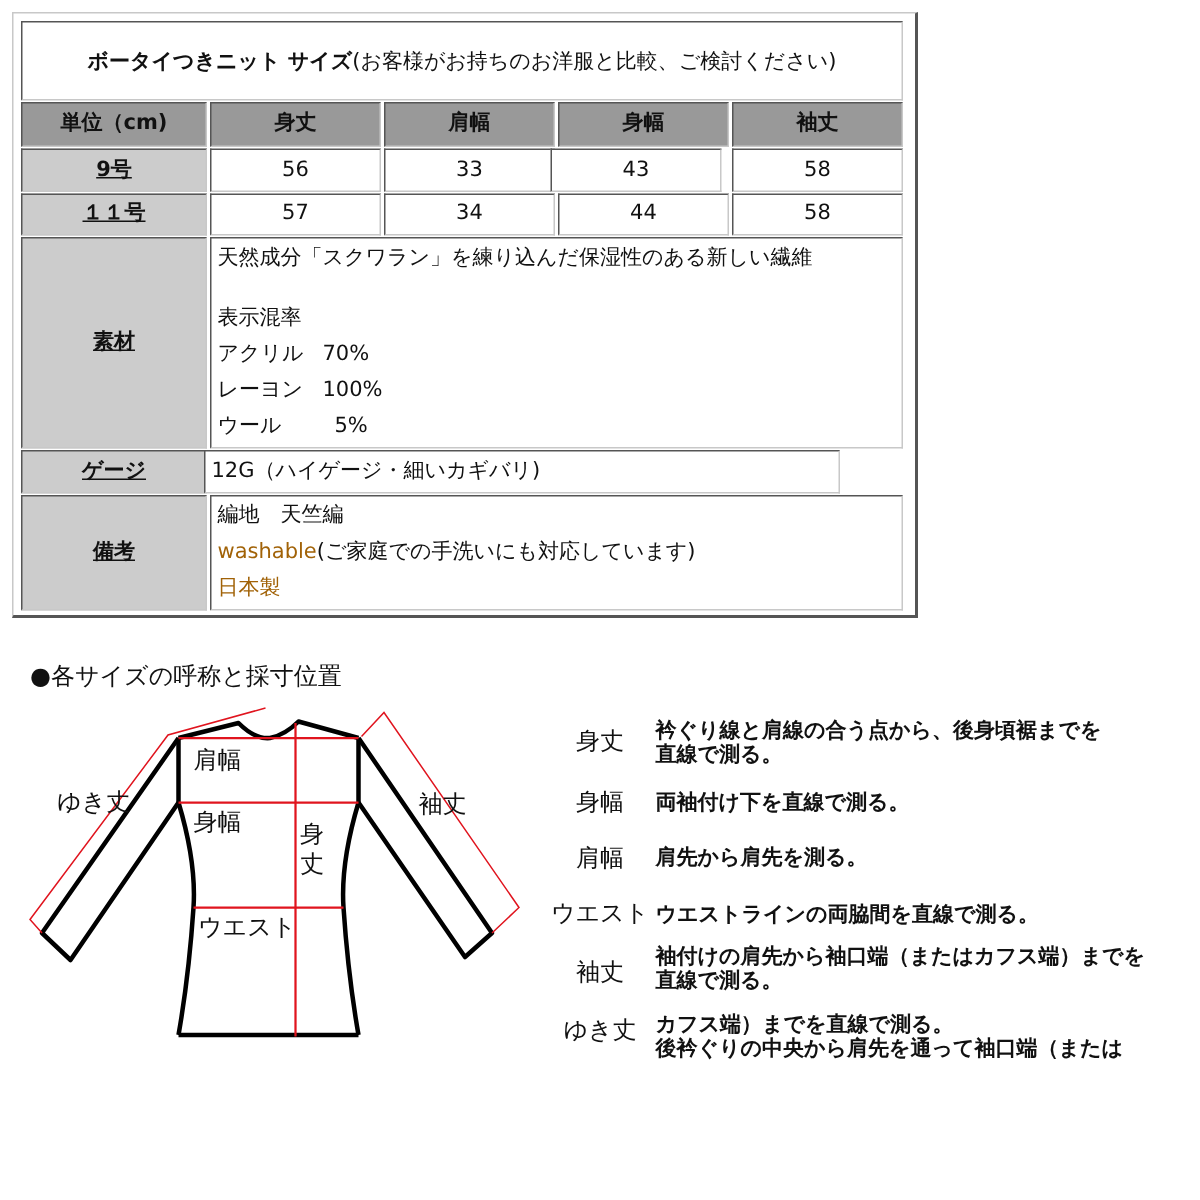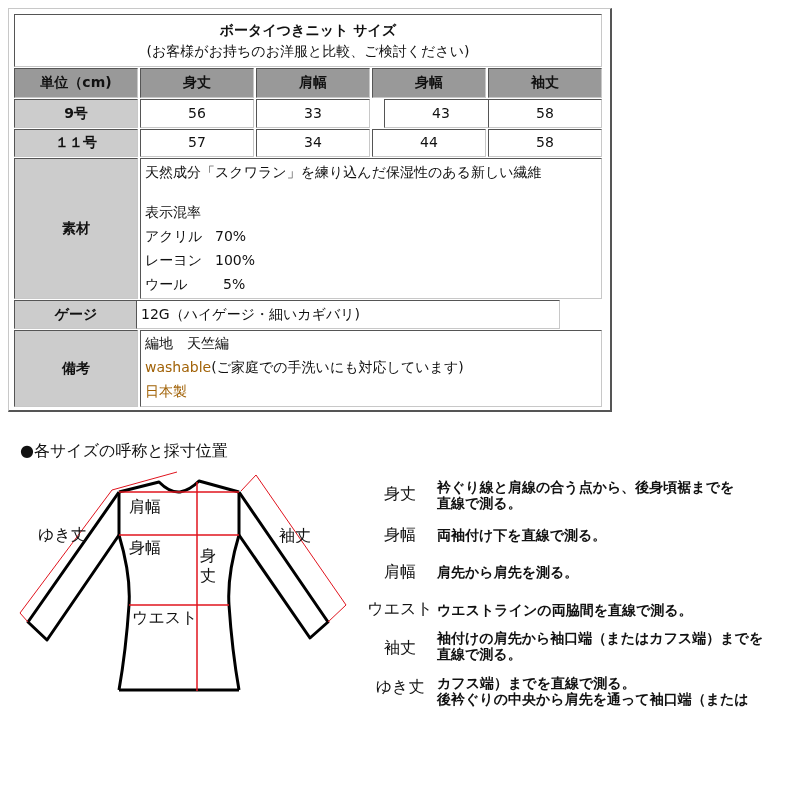--- a/index.html
+++ b/index.html
@@ -15,27 +15,27 @@
     border-right: 2px solid #555; border-bottom: 2px solid #555;
   }
   .cell {
     position: absolute; box-sizing: border-box;
     border-top: 1px solid #555; border-left: 1px solid #555;
     border-right: 1px solid #c8c8c8; border-bottom: 1px solid #c8c8c8;
     display: flex; align-items: center; justify-content: center;
     font-size: 14px; line-height: 1.25;
   }
   .hdr { background: #999999; font-weight: bold; }
-  .lbl { background: #cccccc; font-weight: bold; }
+  .lbl { background: #cccccc; font-weight: bold; text-decoration: underline; }
   .val { background: #ffffff; }
-  .title-cell { flex-direction: column; background: #fff; }
+  .title-cell { flex-direction: row; background: #fff; }
   .title-main { font-weight: bold; font-size: 14px; line-height: 20px; }
   .title-sub { font-size: 14px; line-height: 22px; }
   .left-text {
-    justify-content: flex-start; align-items: flex-start; flex-direction: column;
+    justify-content: space-between; align-items: flex-start; flex-direction: column;
     padding: 2px 4px; font-size: 14px; line-height: 21px;
   }
   .red { color: #a16207; }
   .gap { height: 16px; }
   .tab { display: inline-block; }
   
   .section-heading {
     position: absolute; left: 20px; top: 440px; font-size: 16px; line-height: 22px;
   }
   .diagram { position: absolute; left: 0; top: 0; width: 800px; height: 800px; pointer-events: none; }
@@ -59,21 +59,21 @@
 
 <div class="cell hdr" style="left:14px; top:68px; width:124px; height:30px;">単位（cm)</div>
 <div class="cell hdr" style="left:140px; top:68px; width:114px; height:30px;">身丈</div>
 <div class="cell hdr" style="left:256px; top:68px; width:114px; height:30px;">肩幅</div>
 <div class="cell hdr" style="left:372px; top:68px; width:114px; height:30px;">身幅</div>
 <div class="cell hdr" style="left:488px; top:68px; width:114px; height:30px;">袖丈</div>
 
 <div class="cell lbl" style="left:14px; top:99px; width:124px; height:29px;">9号</div>
 <div class="cell val" style="left:140px; top:99px; width:114px; height:29px;">56</div>
 <div class="cell val" style="left:256px; top:99px; width:114px; height:29px;">33</div>
-<div class="cell val" style="left:384px; top:99px; width:114px; height:29px;">43</div>
+<div class="cell val" style="left:367px; top:99px; width:114px; height:29px;">43</div>
 <div class="cell val" style="left:488px; top:99px; width:114px; height:29px;">58</div>
 
 <div class="cell lbl" style="left:14px; top:129px; width:124px; height:28px;">１１号</div>
 <div class="cell val" style="left:140px; top:129px; width:114px; height:28px;">57</div>
 <div class="cell val" style="left:256px; top:129px; width:114px; height:28px;">34</div>
 <div class="cell val" style="left:372px; top:129px; width:114px; height:28px;">44</div>
 <div class="cell val" style="left:488px; top:129px; width:114px; height:28px;">58</div>
 
 <div class="cell lbl" style="left:14px; top:158px; width:124px; height:141px;">素材</div>
 <div class="cell val left-text" style="left:140px; top:158px; width:462px; height:141px; line-height:24px; padding-top:1px;">

